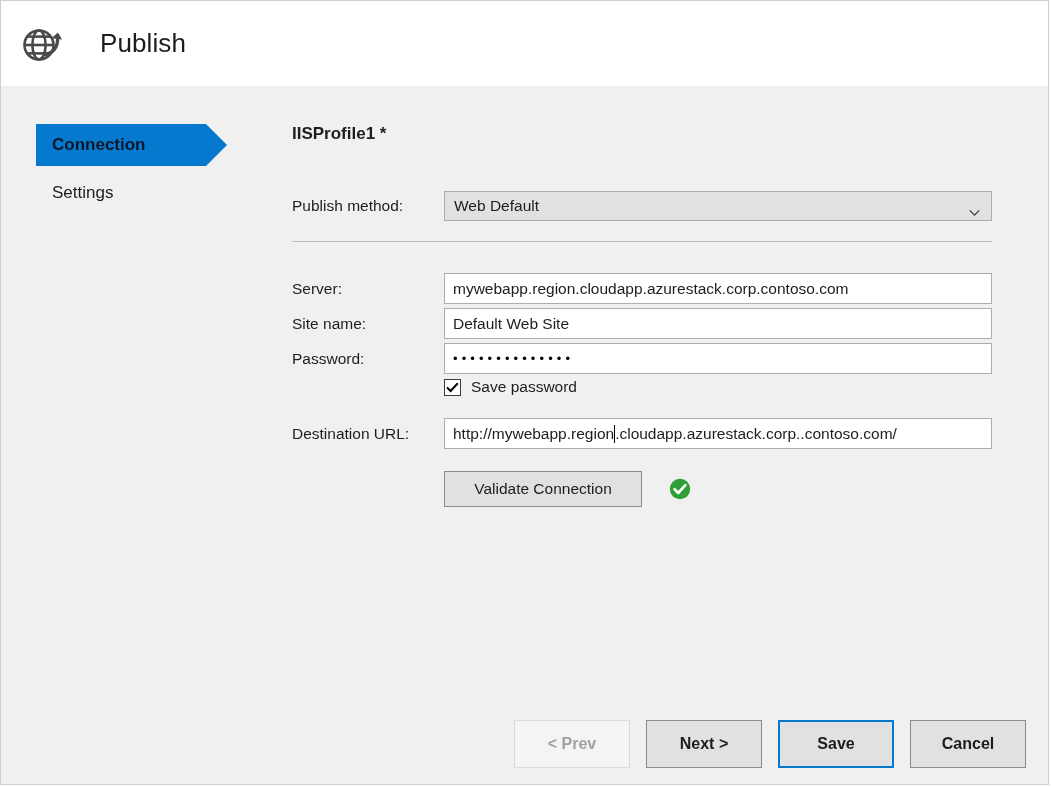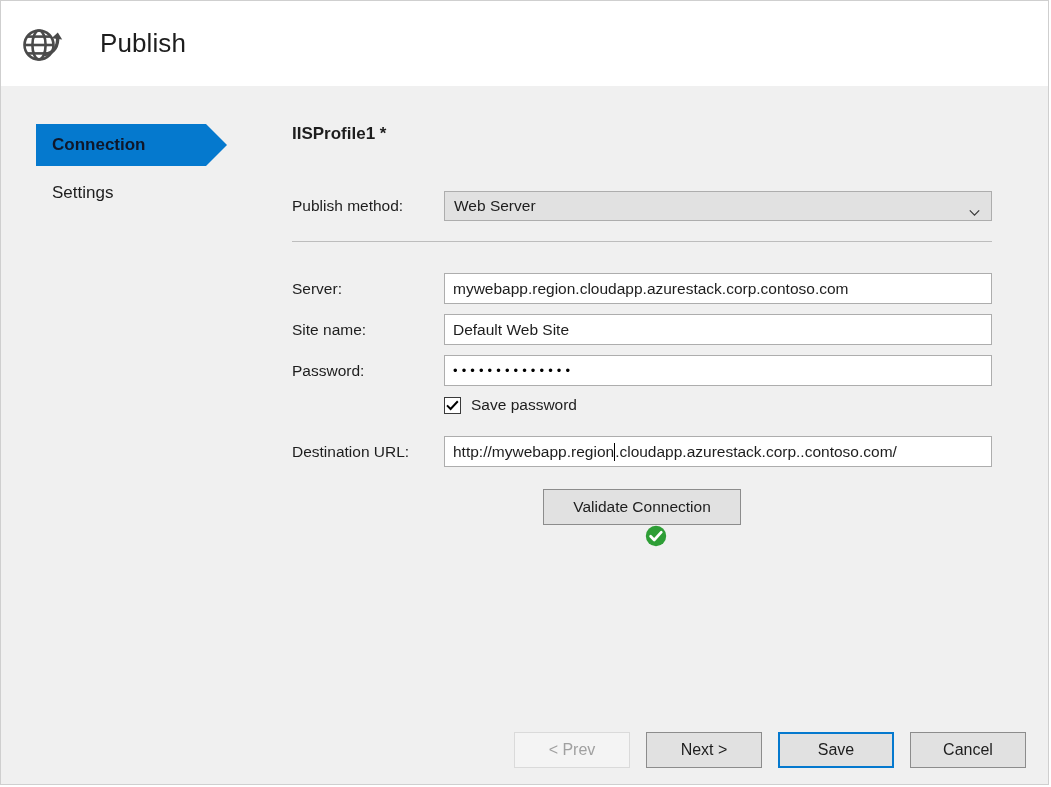--- a/index.html
+++ b/index.html
@@ -105,21 +105,21 @@
   .profile-title {
     font-size: 17px;
     font-weight: bold;
     color: #1d1d1d;
     margin: 0 0 47px 0;
   }
 
   .row {
     display: flex;
     align-items: center;
-    margin-bottom: 10px;
+    margin-bottom: 4px;
   }
   .row .label {
     font-size: 15.5px;
     color: #1d1d1d;
     white-space: nowrap;
   }
 
   
   .row-method .label { width: 152px; }
   .select-box {
@@ -209,21 +209,20 @@
     margin-left: 10px;
     font-size: 15.5px;
     color: #1d1d1d;
   }
 
   
   .row-validate {
     display: flex;
     align-items: center;
     margin-top: 22px;
-    flex-direction: column;
   }
   .row-validate .spacer { width: 152px; }
   .btn {
     font-family: "Liberation Sans", sans-serif;
     font-size: 15.5px;
     color: #1d1d1d;
     background: #e1e1e1;
     border: 1px solid #8c8c8c;
     box-sizing: border-box;
     height: 36px;
@@ -242,22 +241,23 @@
   
   .footer {
     position: absolute;
     right: 22px;
     bottom: 18px;
     display: flex;
     gap: 16px;
   }
   .btn-footer {
     width: 116px;
-    height: 36px;
+    height: 48px;
     font-size: 16px;
+    font-weight: bold;
   }
   .btn-disabled {
     color: #a0a0a0;
     background: #f4f4f4;
     border: 1px solid #dadada;
   }
   .btn-default {
     border: 2px solid #0579ce;
   }
 </style>
@@ -294,21 +294,21 @@
       </div>
     </div>
 
     <div class="panel">
 
       <div class="profile-title">IISProfile1 *</div>
 
       <div class="row row-method">
         <div class="label">Publish method:</div>
         <div class="select-box">
-          <span>Web Server</span>
+          <span>Web Default</span>
           <span class="chev">
             <svg width="11" height="7" viewBox="0 0 11 7">
               <path d="M0.8 0.9 L5.5 5.6 L10.2 0.9" fill="none" stroke="#3b3b3b" stroke-width="1.3"></path>
             </svg>
           </span>
         </div>
       </div>
 
       <div class="separator"></div>
 

